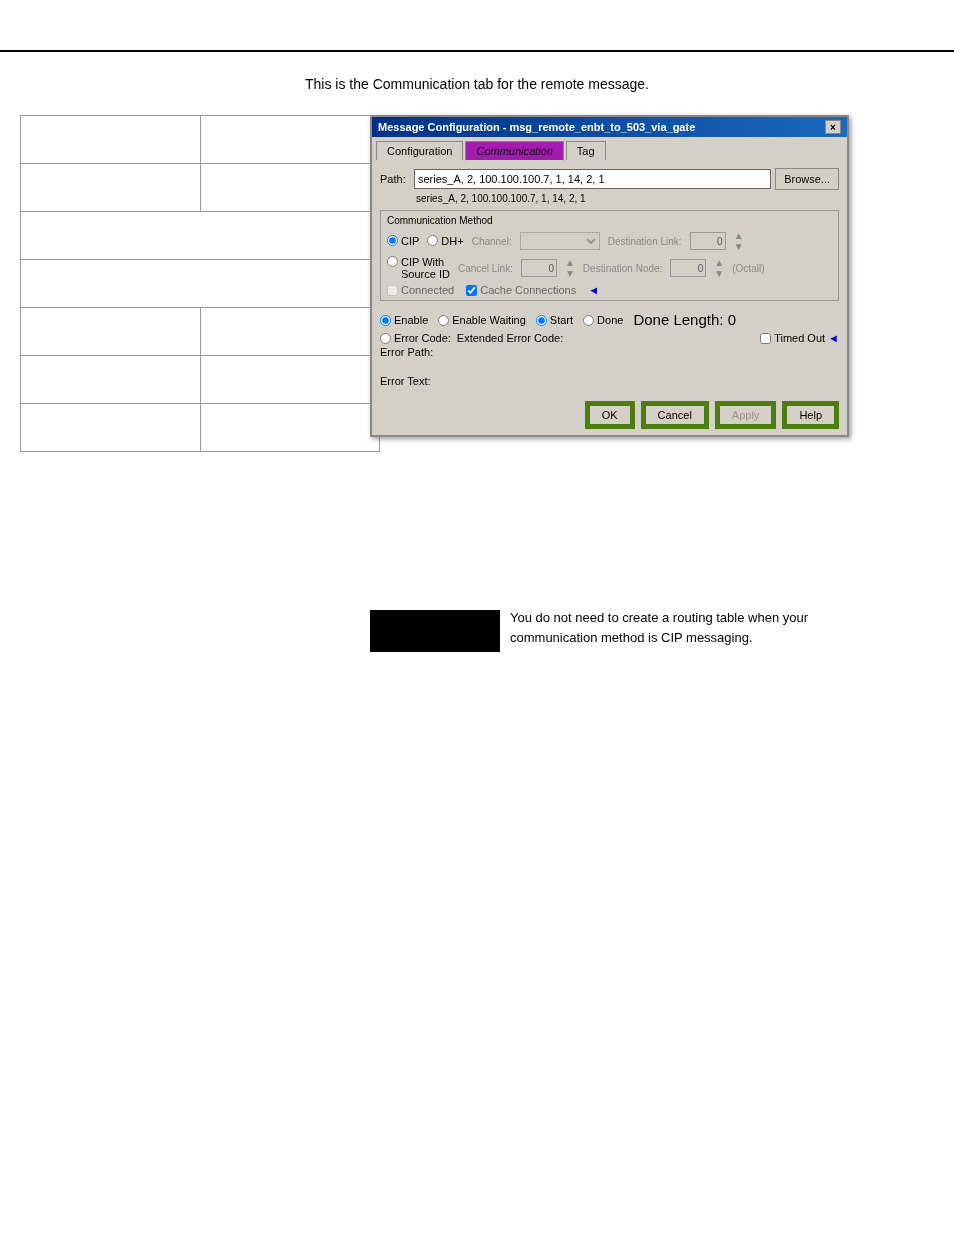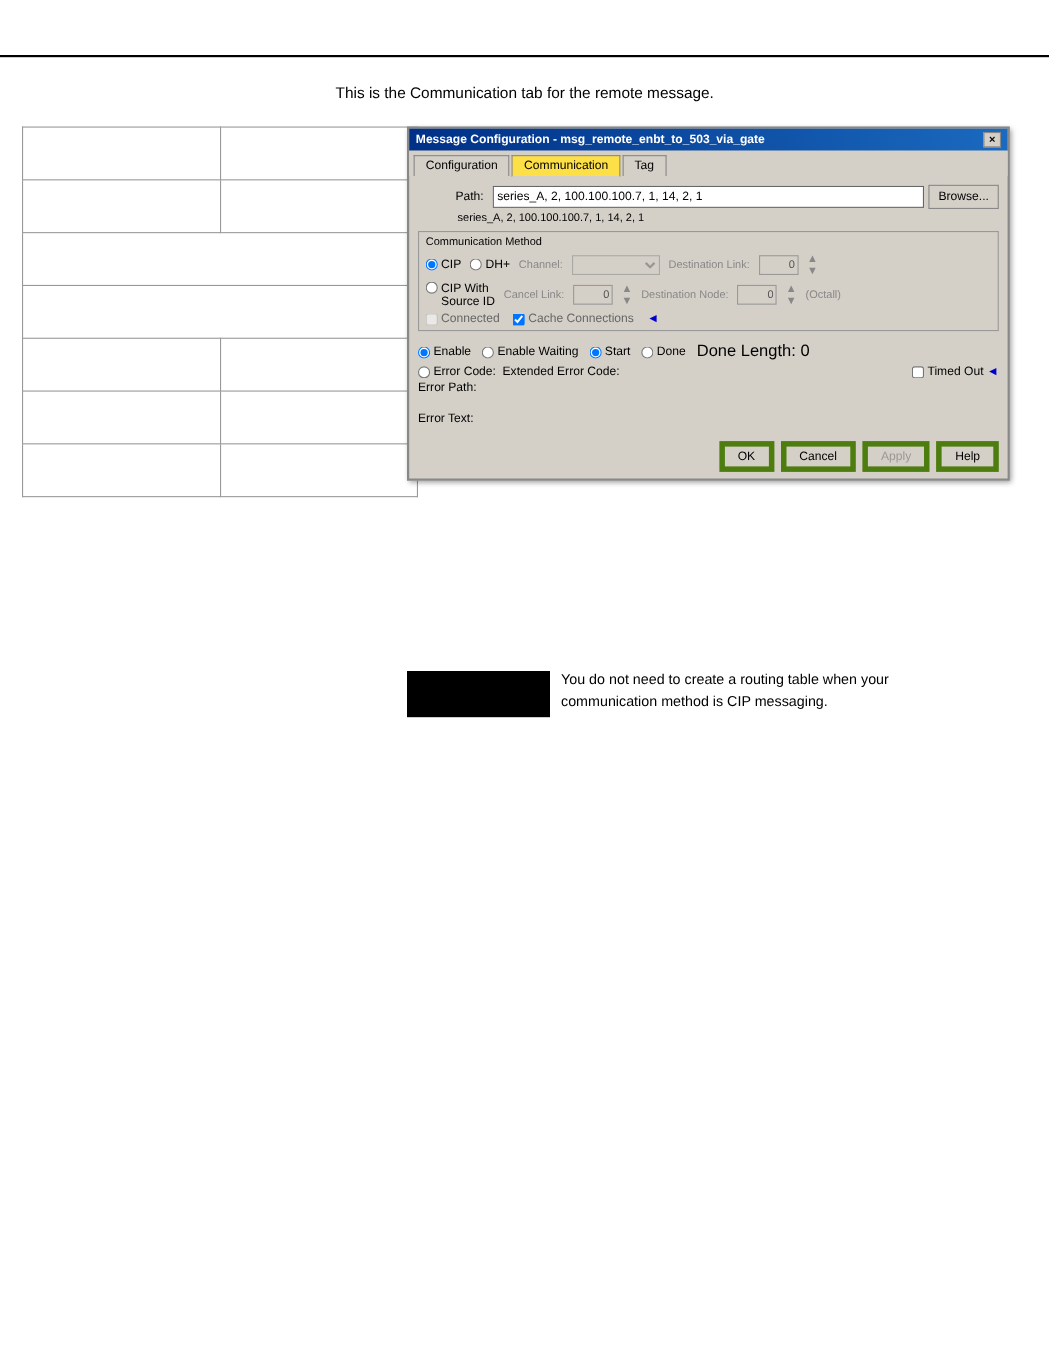--- a/index.html
+++ b/index.html
@@ -52,21 +52,21 @@
       width: 50%;
       vertical-align: middle;
       padding: 4px;
     }
 
     
     .dialog {
       position: absolute;
       top: 115px;
       left: 370px;
-      width: 548px;
+      width: 479px;
       background: #d4d0c8;
       border: 2px solid #888;
       box-shadow: 2px 2px 5px rgba(0,0,0,0.4);
     }
 
     .dialog-titlebar {
       background: linear-gradient(to right, #003087, #1a6abf);
       color: #fff;
       padding: 3px 6px;
       display: flex;
@@ -101,39 +101,39 @@
     .tab {
       padding: 3px 10px;
       font-size: 11px;
       border: 1px solid #888;
       background: #d4d0c8;
       cursor: pointer;
       border-bottom: none;
     }
 
     .tab.active {
-      background: #fde047;
+      background: #a21caf;
       border-bottom: 1px solid #d4d0c8;
       z-index: 1;
       margin-bottom: -1px;
+      font-style: italic;
     }
 
     
     .dialog-body {
       padding: 8px;
       font-size: 11px;
     }
 
     
     .path-row {
       display: flex;
       align-items: center;
       margin-bottom: 3px;
       gap: 4px;
-      margin-left: 34px;
     }
 
     .path-label {
       font-size: 11px;
       min-width: 30px;
     }
 
     .path-input {
       flex: 1;
       font-size: 11px;

